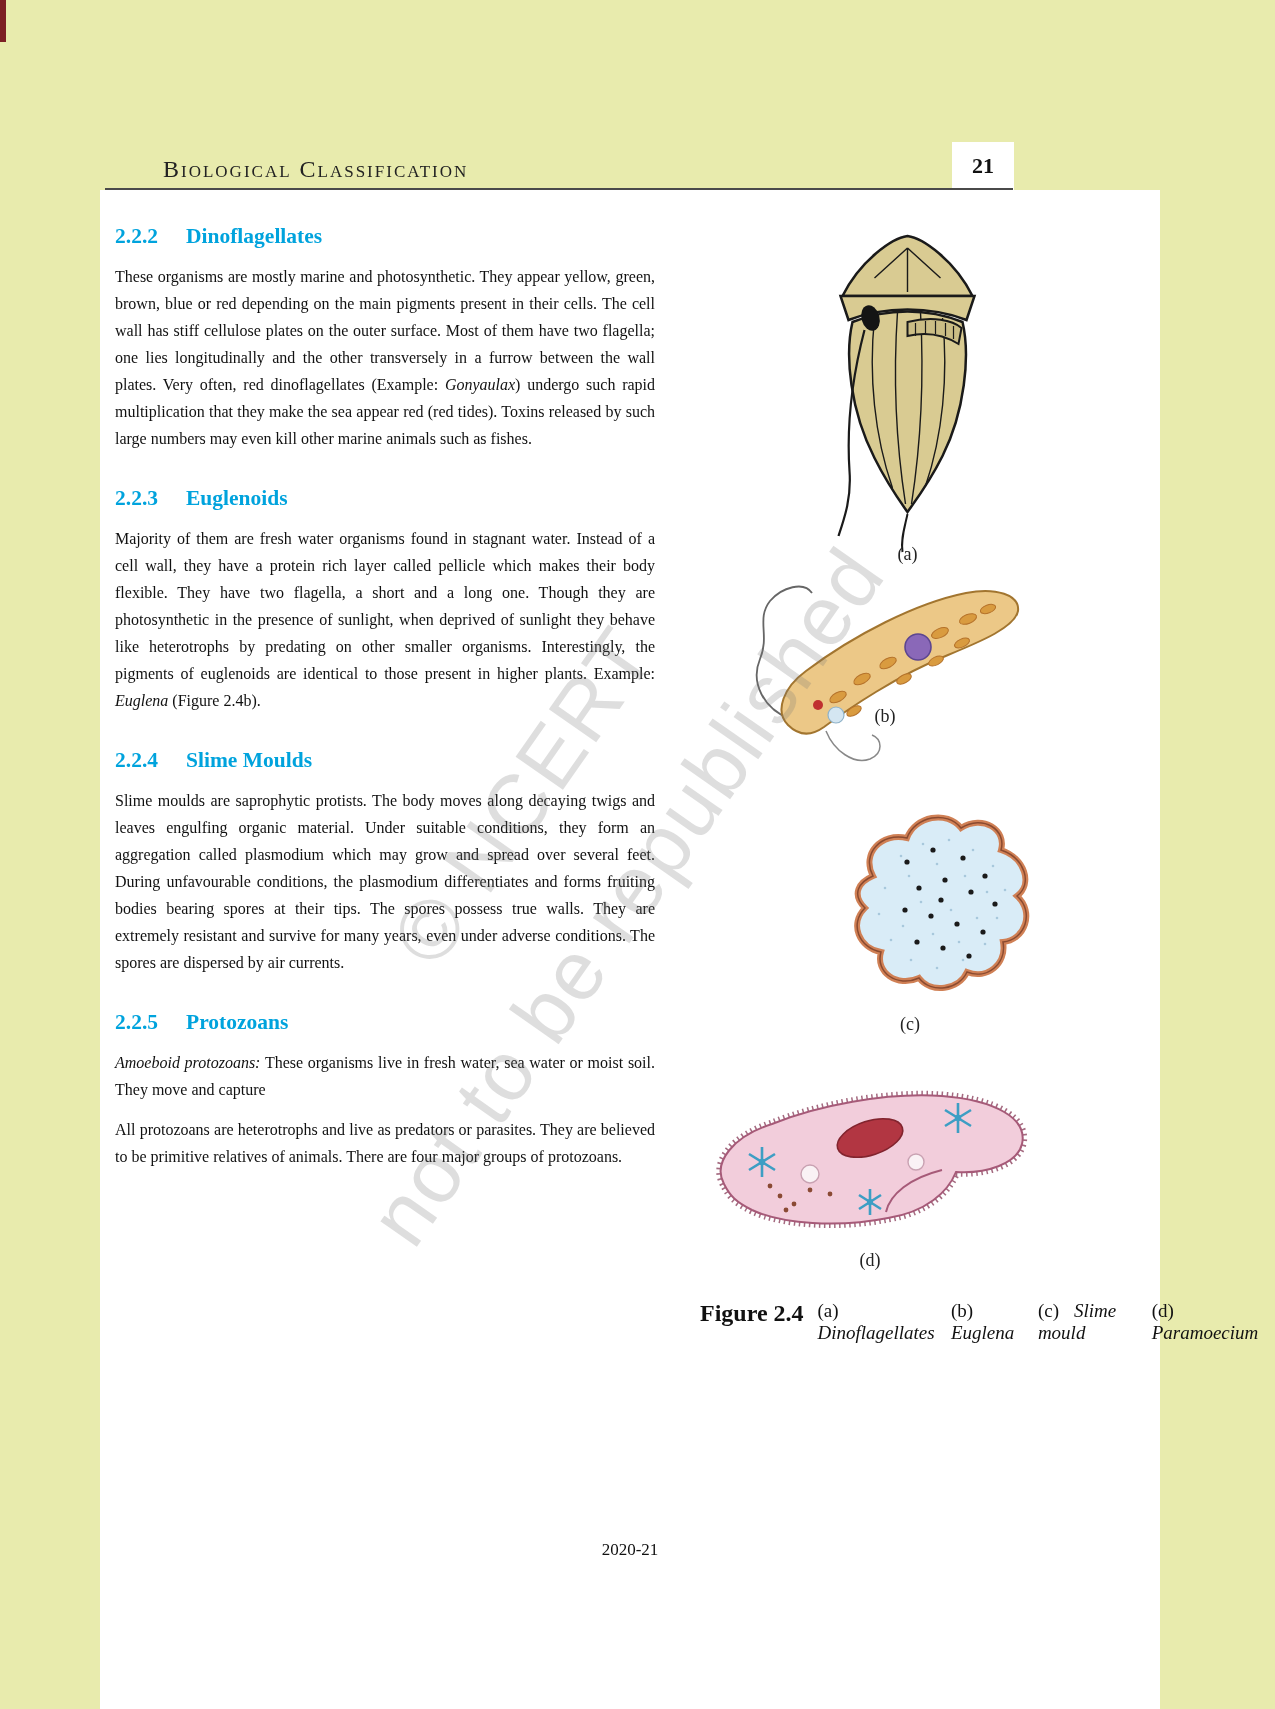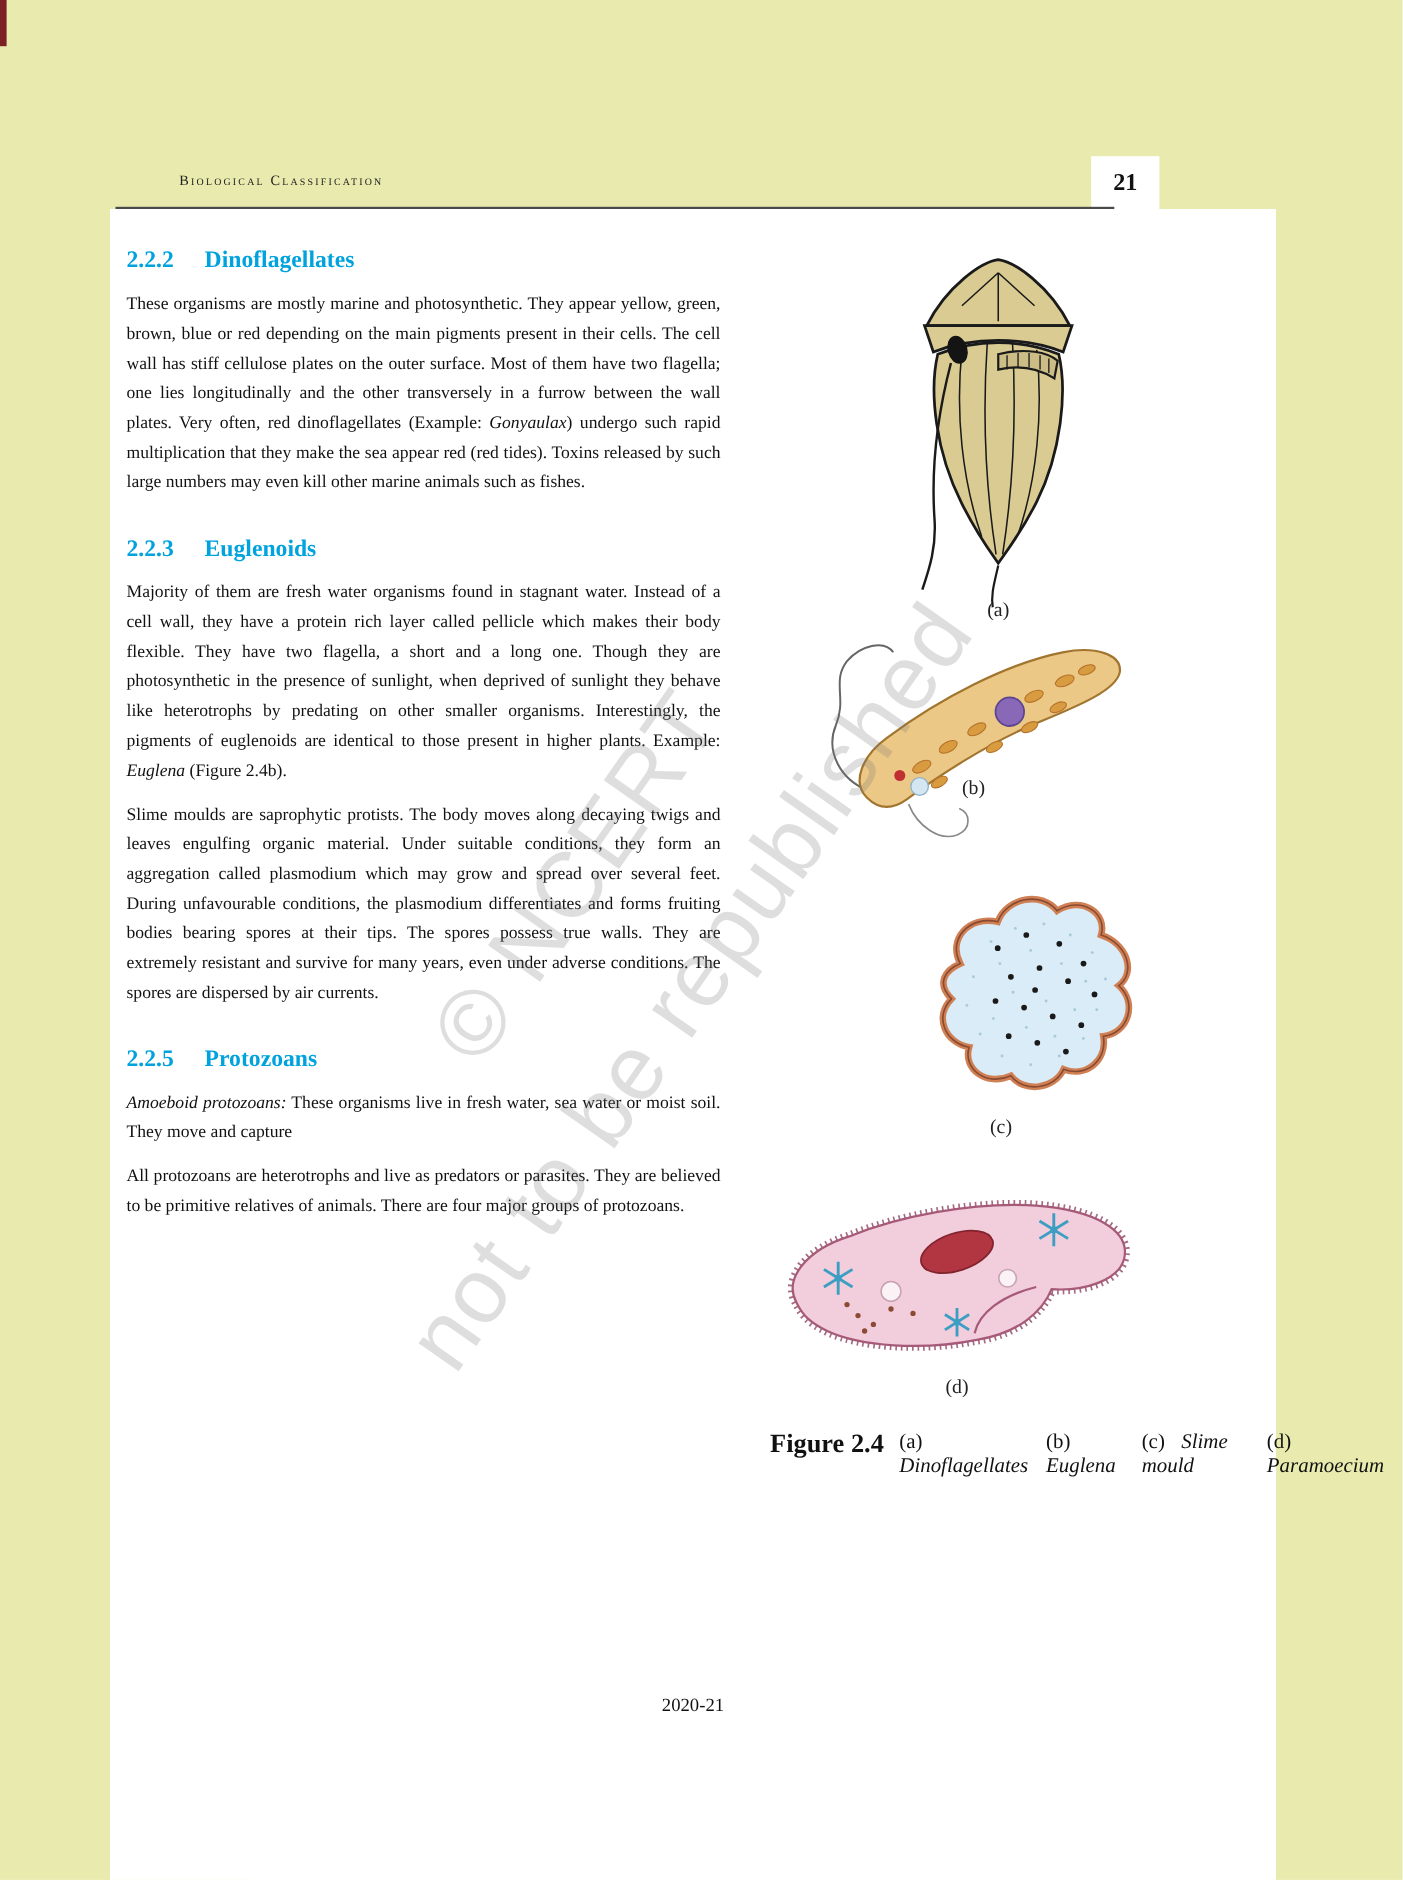--- a/index.html
+++ b/index.html
@@ -7,25 +7,25 @@
     width:1275px;height:1709px;position:relative;overflow:hidden;
     background:#e8ebad;
     font-family:"Liberation Serif", serif;
     color:#111;
   }
   .corner-bar{position:absolute;left:0;top:0;width:6px;height:42px;background:#7c2024;}
   .white-page{position:absolute;left:100px;top:190px;width:1060px;height:1519px;background:#ffffff;}
   .page-num-box{
     position:absolute;left:952px;top:142px;width:62px;height:48px;background:#ffffff;
     display:flex;align-items:center;justify-content:center;
-    font-weight:bold;font-size:22px;z-index:3;margin-left:40px;
+    font-weight:bold;font-size:22px;z-index:3;
   }
   .running-head{
     position:absolute;left:163px;top:156px;z-index:3;
-    font-variant:small-caps;letter-spacing:2px;font-size:13px;color:#222;
+    font-variant:small-caps;letter-spacing:2px;font-size:24px;color:#222;
   }
   .header-rule{position:absolute;left:105px;top:188px;width:908px;height:2px;background:#4a4a4a;z-index:3;}
 
   .text-col{position:absolute;left:115px;top:224px;width:540px;z-index:2;}
   .heading{
     color:#00a3dd;font-size:21.5px;font-weight:bold;margin:34px 0 14px 0;
     font-family:"Liberation Serif", serif;
   }
   .section:first-child .heading{margin-top:0;}
   .h-num{margin-right:28px;}
@@ -73,20 +73,21 @@
 <div class="text-col" id="sections">
     <div class="section">
       <h3 class="heading"><span class="h-num">2.2.2</span><span>Dinoflagellates</span></h3>
       <p class="para"><span>These organisms are mostly marine and photosynthetic. They appear yellow, green, brown, blue or red depending on the main pigments present in their cells. The cell wall has stiff cellulose plates on the outer surface. Most of them have two flagella; one lies longitudinally and the other transversely in a furrow between the wall plates. Very often, red dinoflagellates (Example: </span><em>Gonyaulax</em><span>) undergo such rapid multiplication that they make the sea appear red (red tides). Toxins released by such large numbers may even kill other marine animals such as fishes.</span></p>
     </div>
     <div class="section">
       <h3 class="heading"><span class="h-num">2.2.3</span><span>Euglenoids</span></h3>
       <p class="para"><span>Majority of them are fresh water organisms found in stagnant water. Instead of a cell wall, they have a protein rich layer called pellicle which makes their body flexible. They have two flagella, a short and a long one. Though they are photosynthetic in the presence of sunlight, when deprived of sunlight they behave like heterotrophs by predating on other smaller organisms. Interestingly, the pigments of euglenoids are identical to those present in higher plants. Example: </span><em>Euglena</em><span> (Figure 2.4b).</span></p>
     </div>
     <div class="section">
+      <h3 class="heading"><span class="h-num">2.2.4</span><span>Slime Moulds</span></h3>
       <p class="para"><span>Slime moulds are saprophytic protists. The body moves along decaying twigs and leaves engulfing organic material. Under suitable conditions, they form an aggregation called plasmodium which may grow and spread over several feet. During unfavourable conditions, the plasmodium differentiates and forms fruiting bodies bearing spores at their tips. The spores possess true walls. They are extremely resistant and survive for many years, even under adverse conditions. The spores are dispersed by air currents.</span></p>
     </div>
     <div class="section">
       <h3 class="heading"><span class="h-num">2.2.5</span><span>Protozoans</span></h3>
       <p class="para"><em>Amoeboid protozoans:</em><span> These organisms live in fresh water, sea water or moist soil. They move and capture</span></p>
       <p class="para"><span>All protozoans are heterotrophs and live as predators or parasites. They are believed to be primitive relatives of animals. There are four major groups of protozoans.</span></p>
     </div>
   </div>
 
 <div class="figure fig-a">

